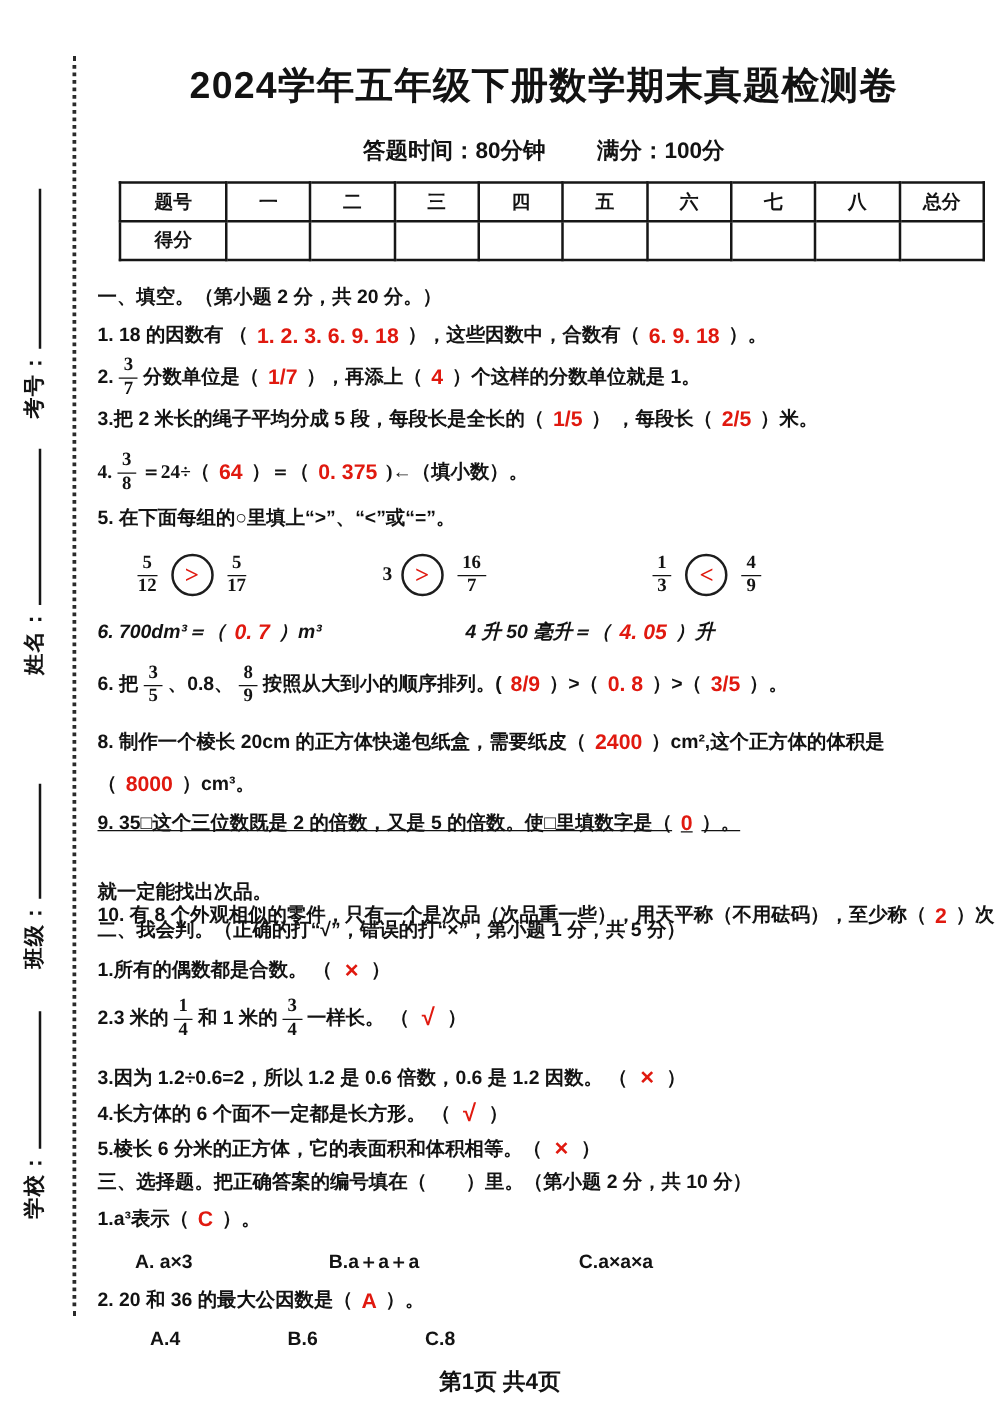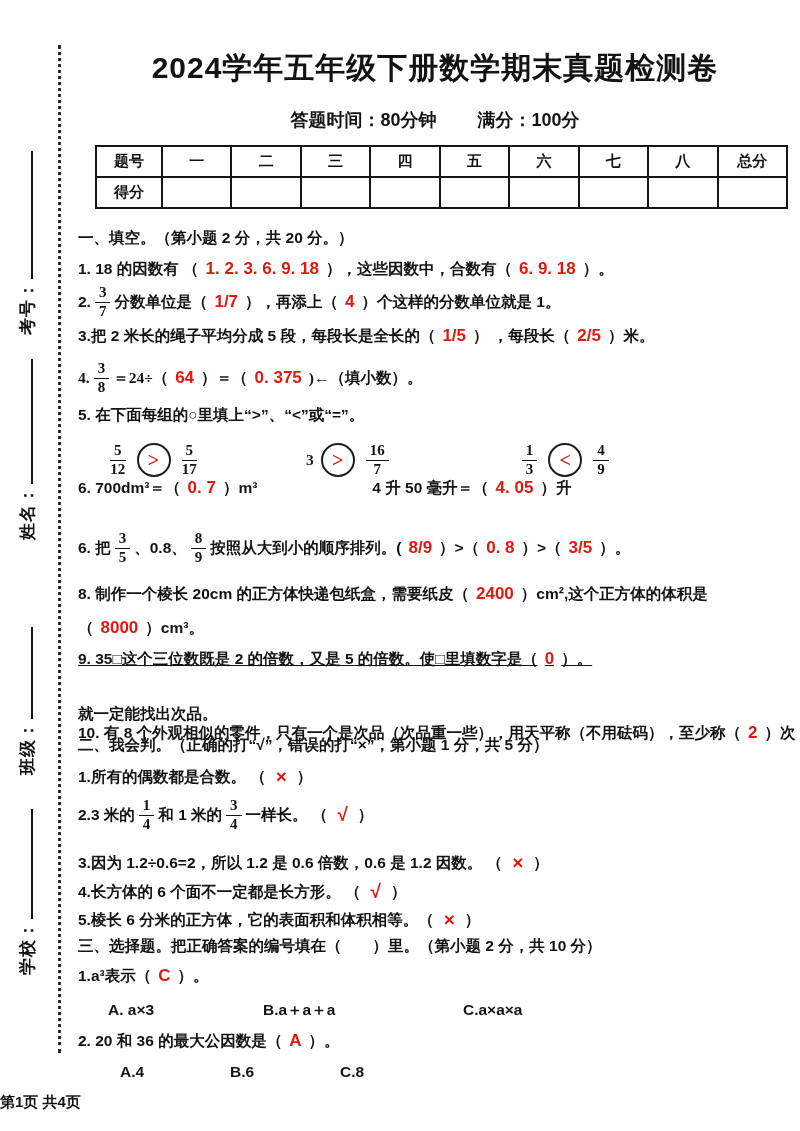--- a/index.html
+++ b/index.html
@@ -21,41 +21,41 @@
   .main { position:absolute; left:78px; top:0; width:714px; height:1131px; }
   .title { position:absolute; top:48px; left:0; width:100%; text-align:center;
            font-size:30px; font-weight:800; letter-spacing:1px; }
   .subtitle { position:absolute; top:108px; left:0; width:100%; text-align:center;
               font-size:18px; font-weight:700; }
   .subtitle span { margin:0 18px; }
   table.score { position:absolute; top:145px; left:17px; width:693px;
                 border-collapse:collapse; table-layout:fixed; }
   table.score td { border:2px solid #161616; height:31px; text-align:center;
                    vertical-align:middle; font-size:15px; font-weight:700; }
-  td.thead { width:66px; }
+  td.thead { width:85px; }
   
   .ln { position:absolute; left:0; display:flex; align-items:center;
         white-space:nowrap; font-size:15.5px; font-weight:600; line-height:1.3; }
   .ans { color:#e0190f; font-weight:600; font-size:17px; padding:0 7px;
          font-family:"Liberation Sans","DejaVu Sans",sans-serif; }
   .mark { font-size:19px; padding:0 10px; }
   .frac { display:inline-block; text-align:center; vertical-align:middle;
           font-family:"Liberation Serif","DejaVu Serif",serif;
           font-size:15px; font-weight:600; line-height:1.05; margin:0 4px; }
   .frac .num { display:block; padding:0 4px 1px; border-bottom:1.5px solid #131313; }
   .frac .den { display:block; padding-top:1px; }
   .cir { width:34px; height:34px; border:2.5px solid #1d1d1d; border-radius:50%;
          display:inline-flex; align-items:center; justify-content:center;
          margin:0 7px; flex:0 0 auto; }
   .cir span { color:#e0190f; font-size:20px; font-weight:700; line-height:1;
               font-family:"Liberation Serif","DejaVu Serif",serif; }
   .cmpgroup { display:flex; align-items:center; }
   .serifnum { font-family:"Liberation Serif","DejaVu Serif",serif; }
-  .footer { position:absolute; top:1093px; left:0; width:100%; 
-            font-size:15px; font-weight:600; }
+  .footer { position:absolute; top:1093px; left:0; width:100%; text-align:center;
+            font-size:18px; font-weight:600; }
 </style>
 </head>
 <body>
 
 <div class="page">
 
   <div class="dotline"></div>
   <div class="mfield" style="top:335px;">
     <span>考号：</span><span class="mline" style="width:128px;"></span>
   </div>
@@ -186,21 +186,21 @@
         <span class="cir">
             <span>&lt;</span>
           </span>
         <span class="frac">
             <span class="num">4</span>
             <span class="den">9</span>
           </span>
       </span>
     </div>
 
-    <div class="ln" style="top:477px;">
+    <div class="ln" style="top:495px;font-style:italic;">
       <span>6.  700dm³＝（</span>
         <span class="ans">0. 7</span>
         <span>）m³</span>
       <span style="width:115px;"></span>
       <span>4 升 50 毫升＝（</span>
         <span class="ans">4. 05</span>
         <span>）升</span>
     </div>
 
     <div class="ln" style="top:524px; height:48px;">

